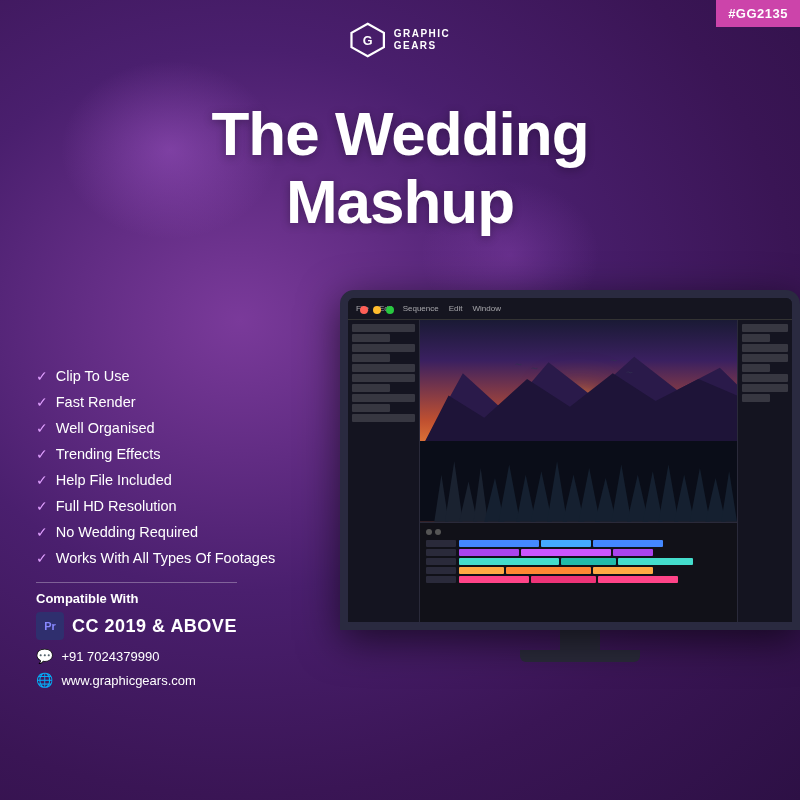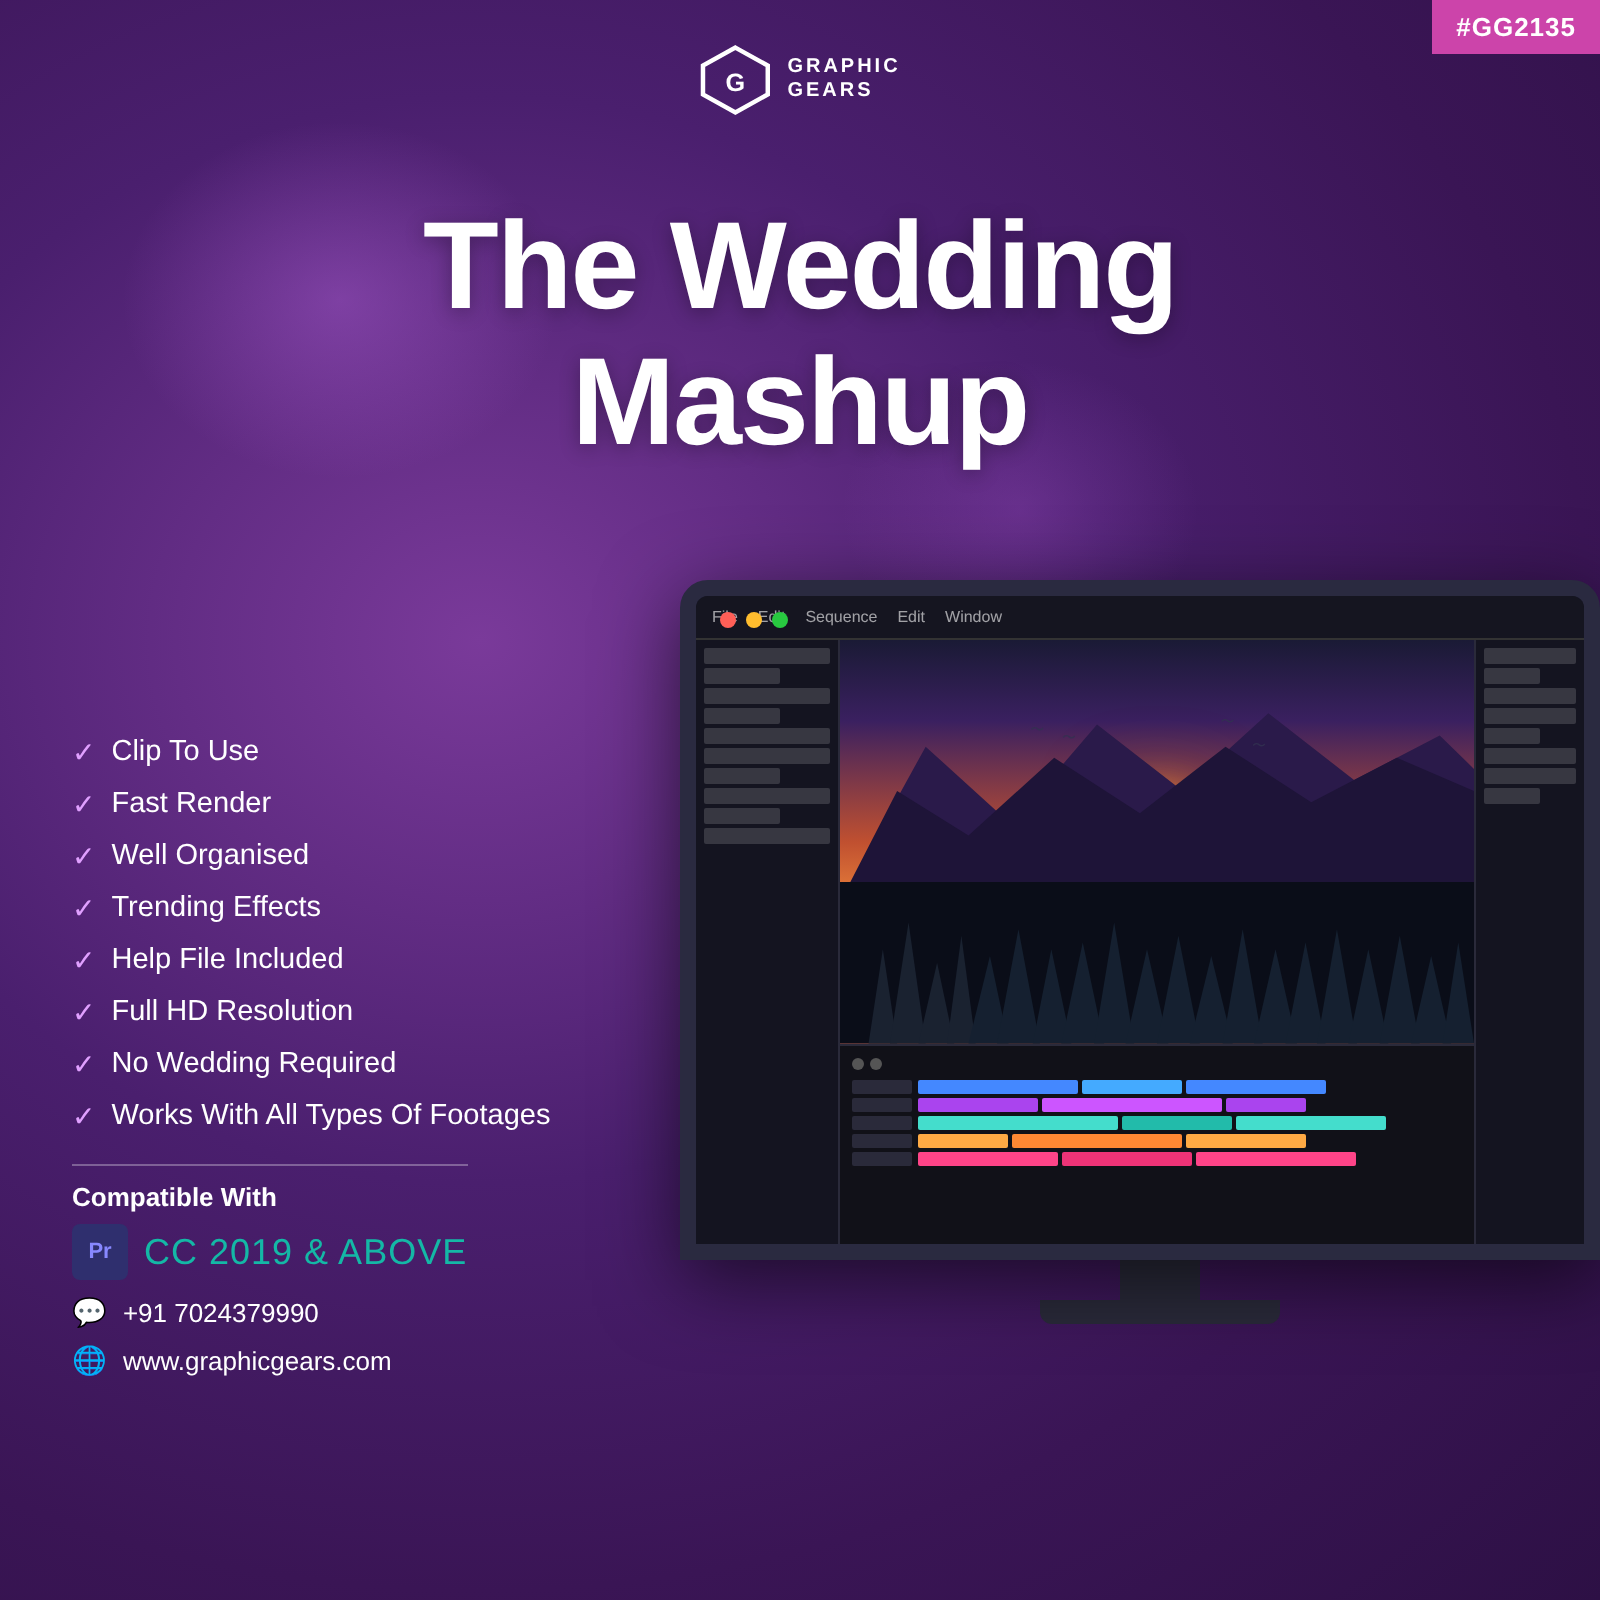--- a/index.html
+++ b/index.html
@@ -166,23 +166,23 @@
       display: flex;
       align-items: center;
       justify-content: center;
       color: #8888ff;
       font-size: 11px;
       font-weight: bold;
       flex-shrink: 0;
     }
 
     .compatible-version {
-      color: #14b8a6;
+      color: #ffffff;
       font-size: 18px;
-      font-weight: 400;
+      font-weight: 700;
       letter-spacing: 0.5px;
     }
 
     
     .contact {
       position: absolute;
       top: 648px;
       left: 36px;
     }
 

